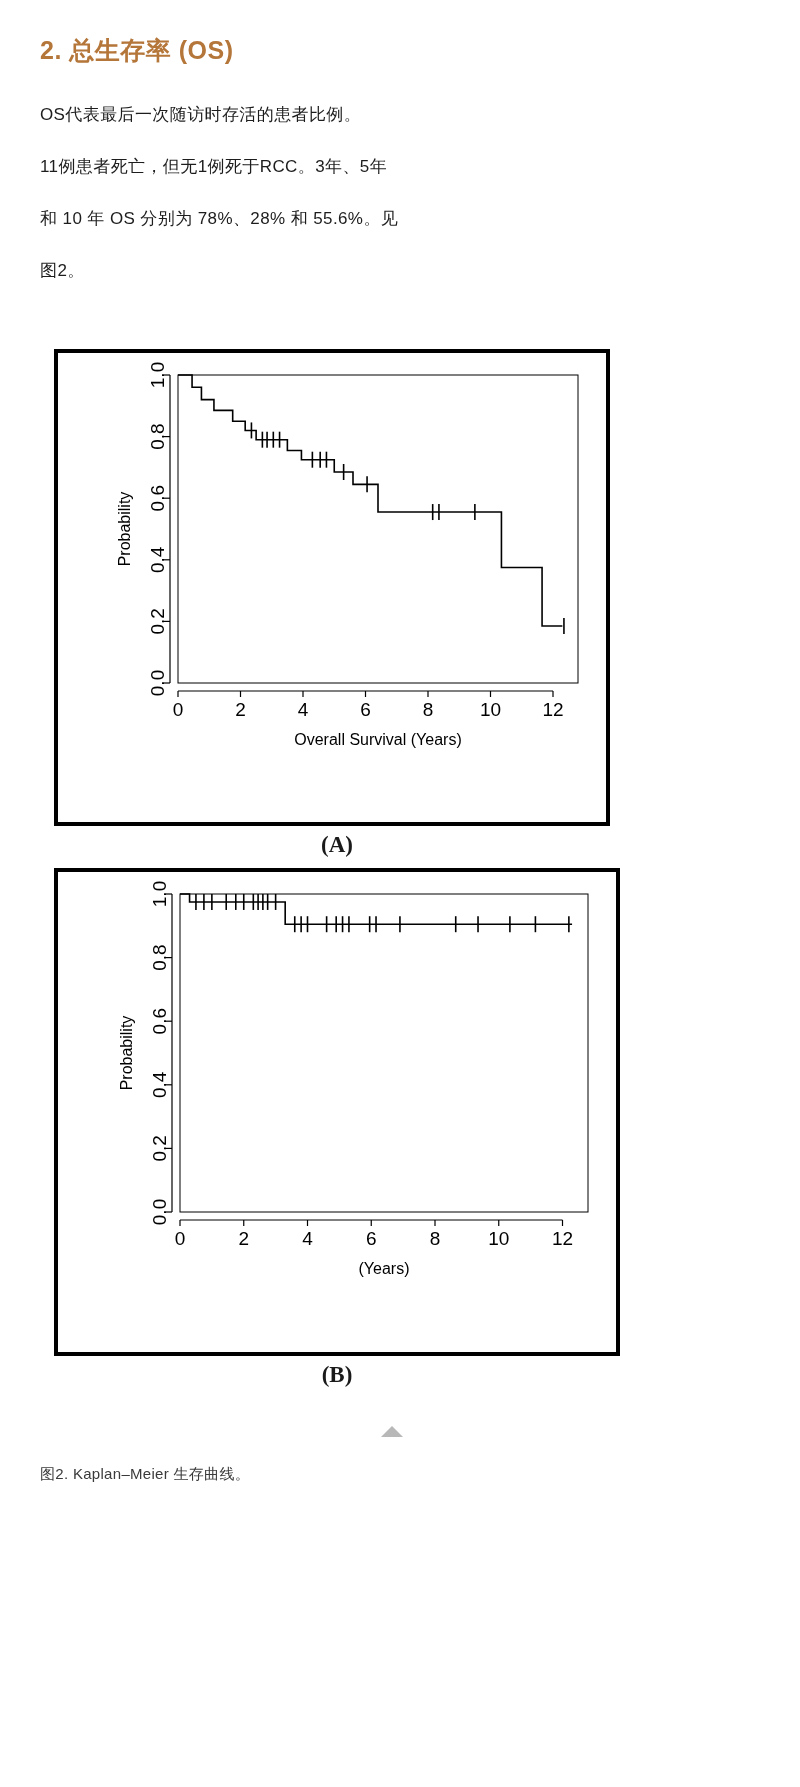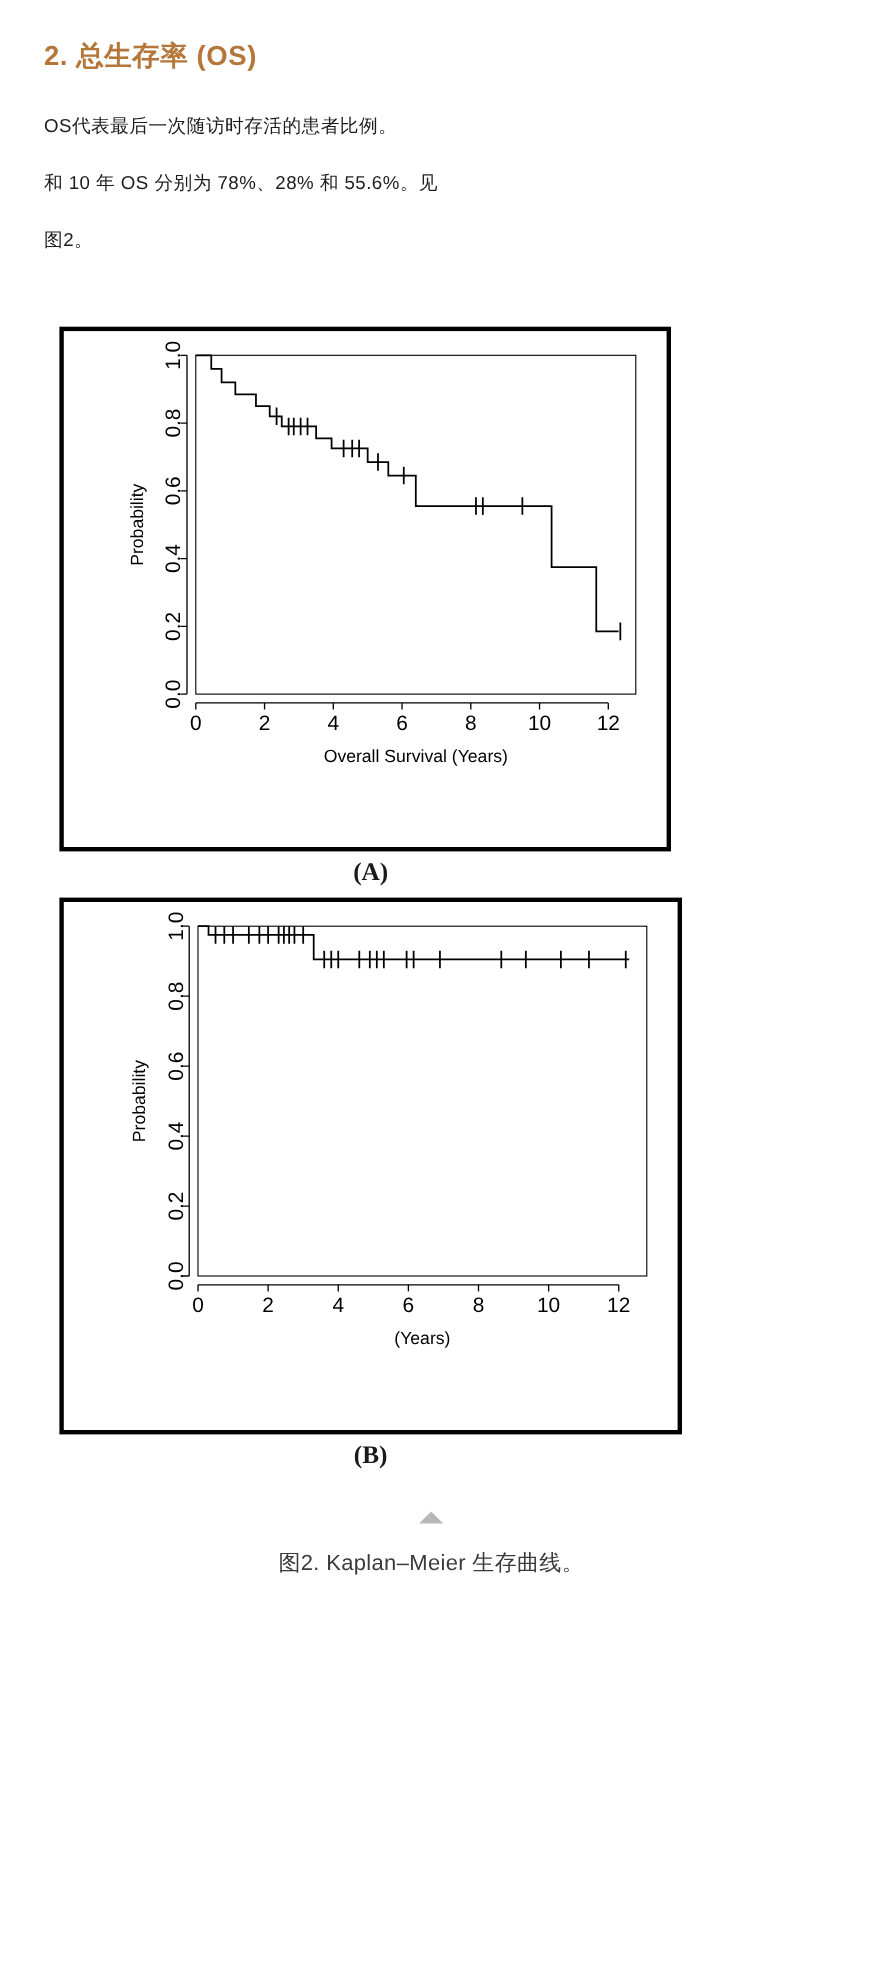--- a/index.html
+++ b/index.html
@@ -58,35 +58,35 @@
   }
   .plot-svg { display: block; }
   .arrow-up {
     width: 0; height: 0;
     border-left: 11px solid transparent;
     border-right: 11px solid transparent;
     border-bottom: 11px solid #b8b8b8;
     margin: 38px auto 22px auto;
   }
   .fig-caption {
-    text-align: center;
-    font-size: 20px;
+    font-size: 15px;
     line-height: 29px;
     color: #3a3a3a;
     letter-spacing: 0.3px;
   }
 </style>
 </head>
 <body>
 
 <div class="page">
 
   <h2 class="section-title">2. 总生存率 (OS)</h2>
 
   <p class="body-text">OS代表最后一次随访时存活的患者比例。</p>
+  <p class="body-text">11例患者死亡，但无1例死于RCC。3年、5年</p>
   <p class="body-text">和 10 年 OS 分别为 78%、28% 和 55.6%。见</p>
   <p class="body-text">图2。</p>
 
   <div class="figure-block">
 
     <div class="panel" id="panel-a">
       <svg class="plot-svg" id="svg-a" width="548" height="469" viewBox="0 0 548 469">
           <rect x="120" y="22" width="400" height="308" fill="none" stroke="#000000" stroke-width="1"></rect>
           <line x1="112" y1="330" x2="112" y2="22" stroke="#000" stroke-width="1.2"></line>
           <line x1="112" y1="330" x2="106" y2="330" stroke="#000" stroke-width="1.2"></line>

